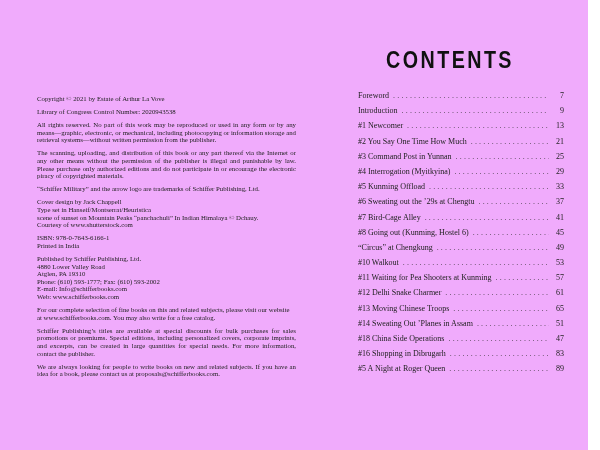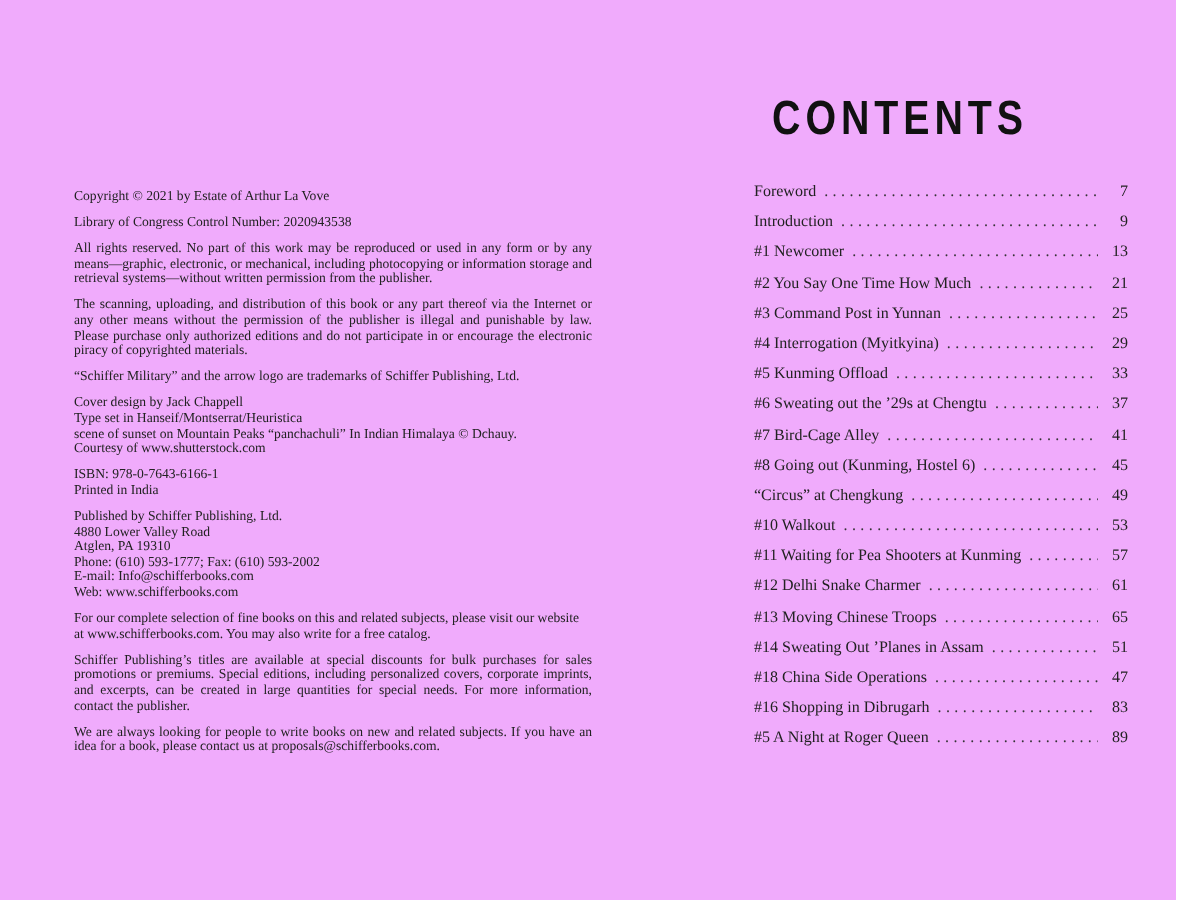--- a/index.html
+++ b/index.html
@@ -59,21 +59,21 @@
     top: 91px;
     width: 206px;
   }
   .toc-row {
     display: flex;
     align-items: baseline;
     height: 15.2px;
     font-size: 8px;
     color: #222;
   }
-  .toc-label { white-space: nowrap; margin-left: 19px; }
+  .toc-label { white-space: nowrap; }
   .leader {
     flex: 1;
     overflow: hidden;
     white-space: nowrap;
     letter-spacing: 2.2px;
     margin: 0 3px 0 4px;
     color: #333;
   }
   .toc-page {
     white-space: nowrap;

